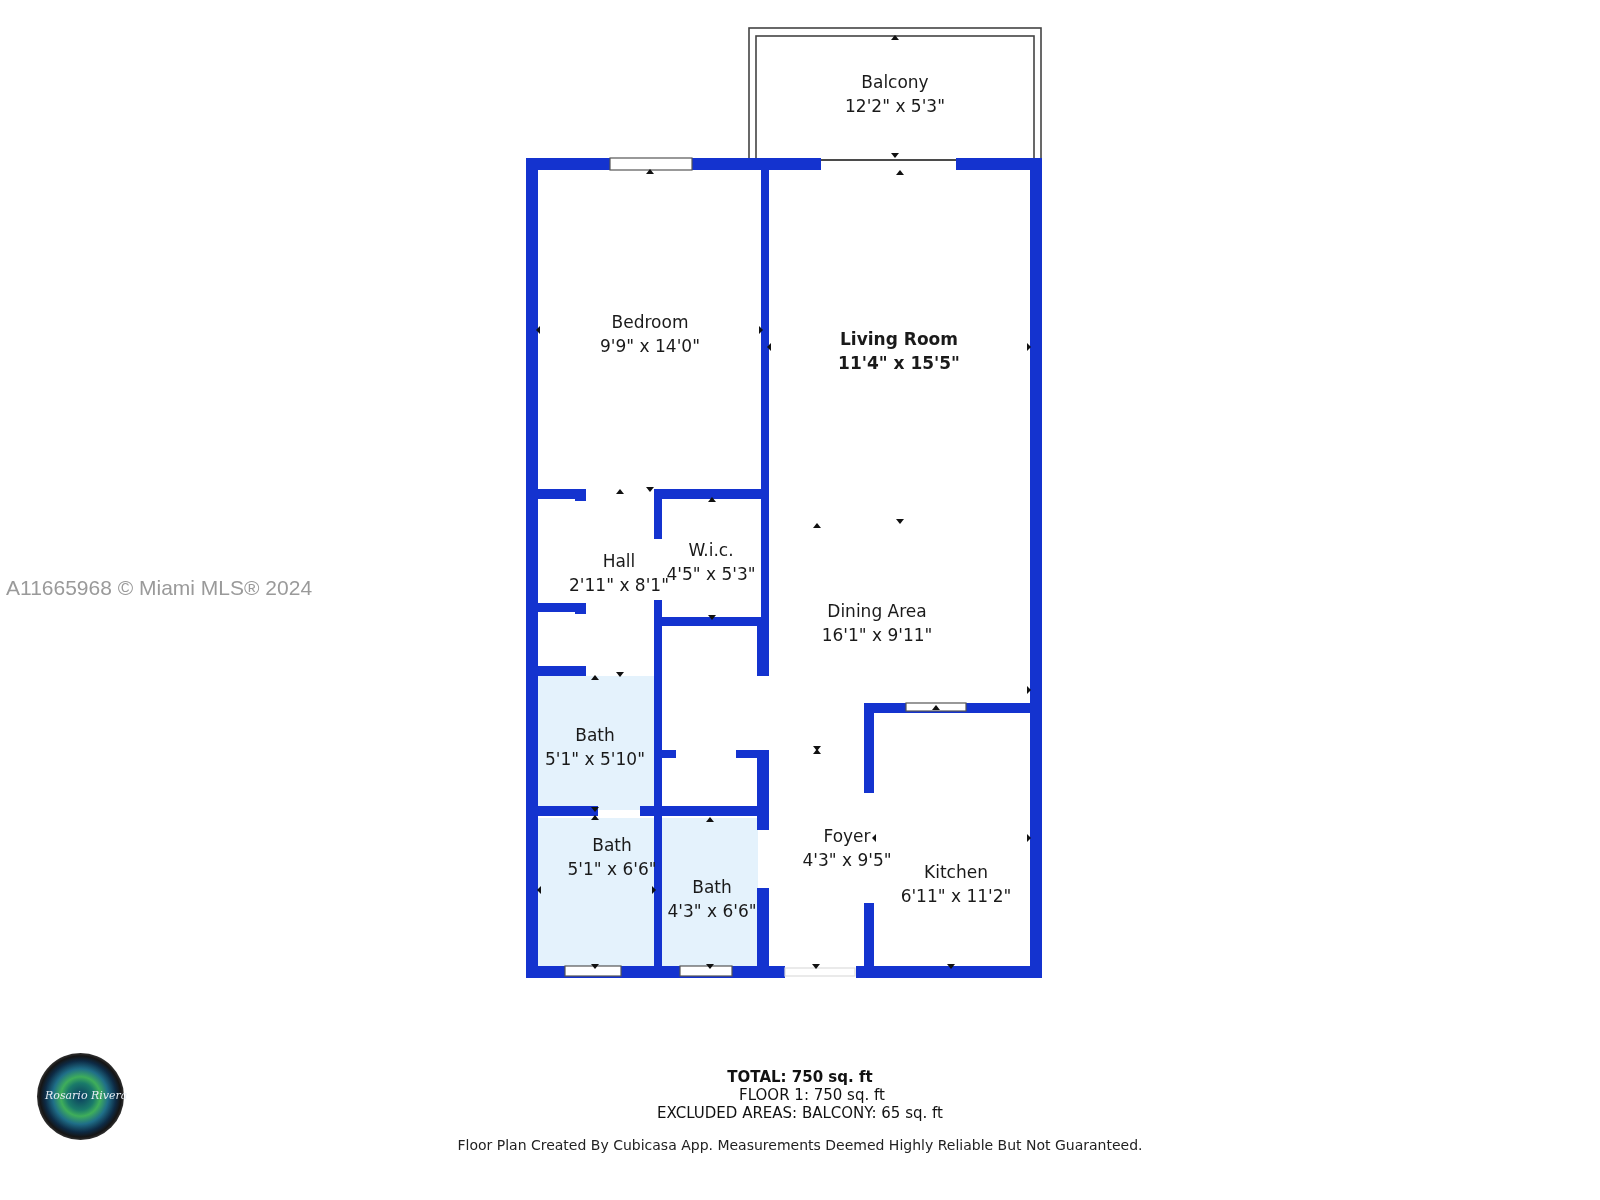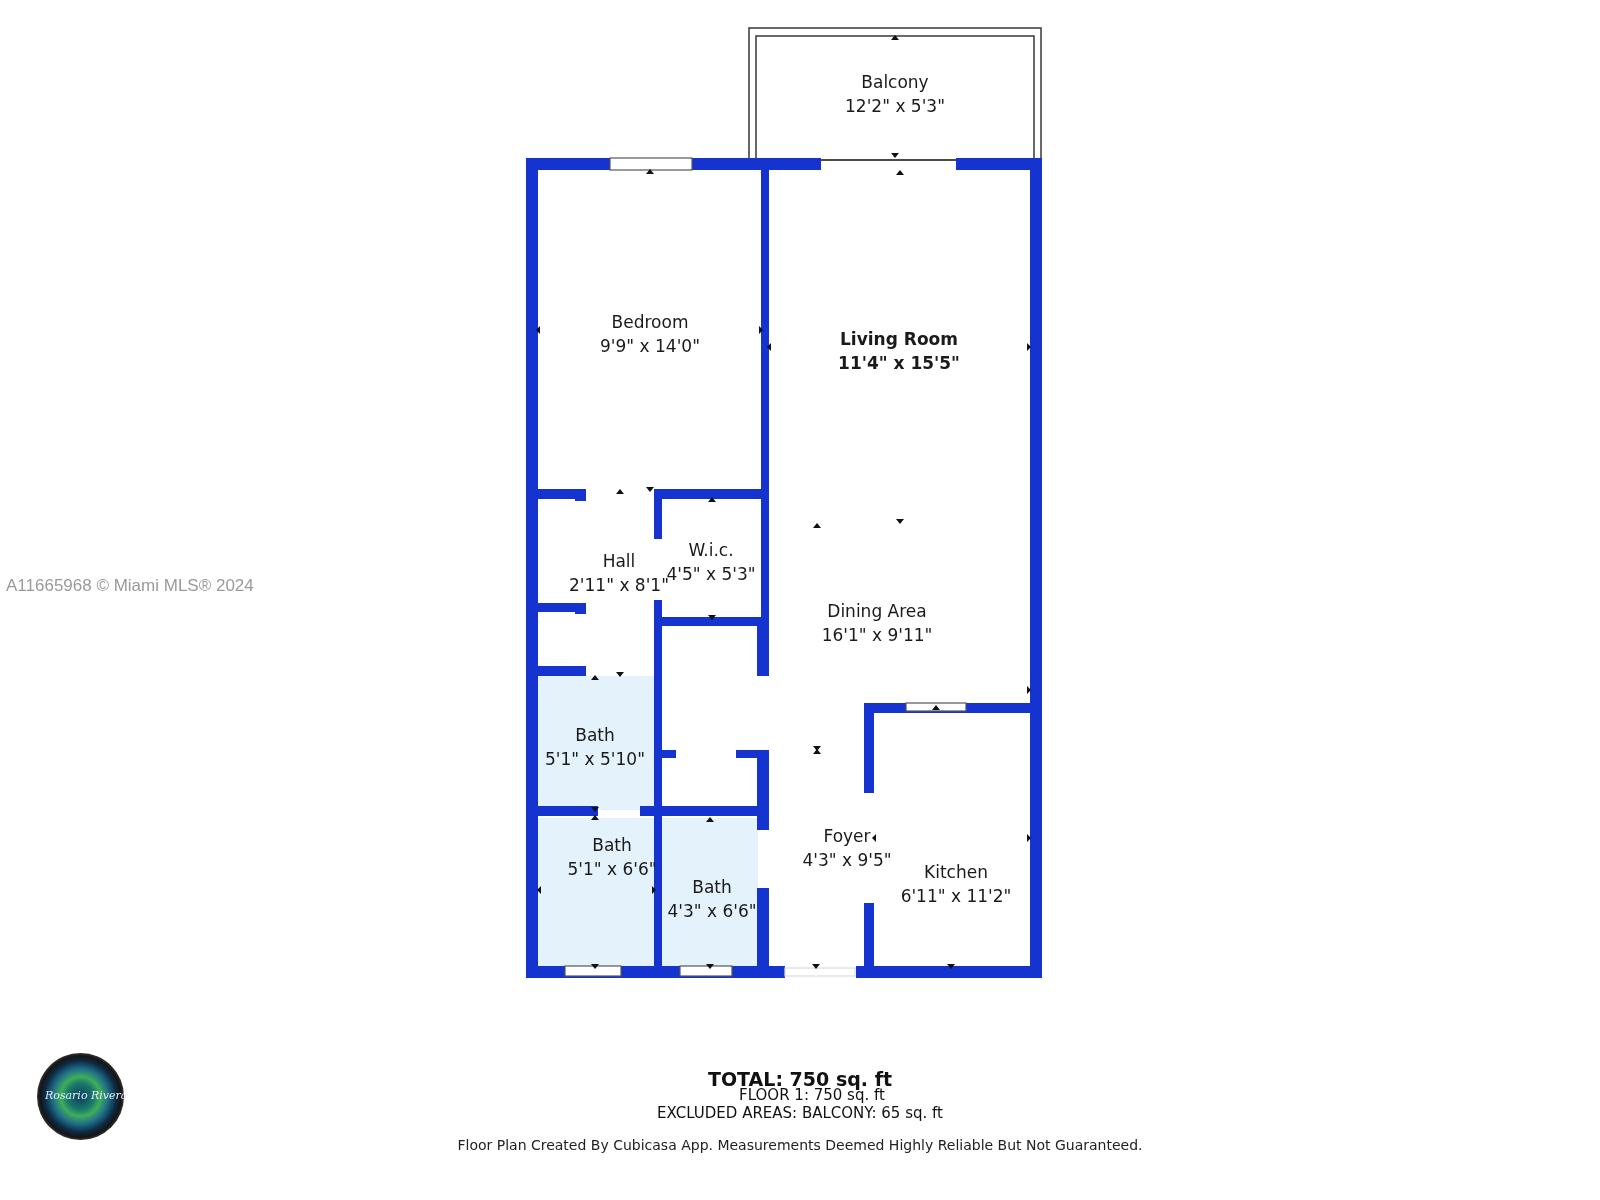--- a/index.html
+++ b/index.html
@@ -4,23 +4,23 @@
   <style>
     html, body { margin: 0; padding: 0; background: #ffffff; }
     body { width: 1600px; height: 1200px; position: relative; overflow: hidden; font-family: "DejaVu Sans", sans-serif; }
     #plan { position: absolute; left: 0; top: 0; width: 1600px; height: 1200px; }
     .wall { fill: #1433cf; }
     .bath { fill: #e4f2fc; }
     .win { fill: #ffffff; stroke: #555; stroke-width: 1.2; }
     .bal { fill: none; stroke: #444; stroke-width: 1.6; }
     .arrow { fill: #111; }
     .room-label { position: absolute; transform: translateX(-50%); text-align: center; color: #1a1a1a; font-family: "DejaVu Sans", sans-serif; font-size: 17px; line-height: 24px; white-space: nowrap; }
-    .watermark { position: absolute; left: 6px; top: 576px; font-family: "Liberation Sans", sans-serif; font-size: 17px; color: #9a9a9a; white-space: nowrap; }
+    .watermark { position: absolute; left: 6px; top: 576px; font-family: "Liberation Sans", sans-serif; font-size: 21px; color: #9a9a9a; white-space: nowrap; }
     .summary { position: absolute; left: 0; width: 1600px; text-align: center; color: #111; font-family: "DejaVu Sans", sans-serif; }
-    .summary .total { position: absolute; top: 1068px; width: 100%; font-weight: bold; font-size: 19px; }
+    .summary .total { position: absolute; top: 1068px; width: 100%; font-weight: bold; font-size: 15px; }
     .summary .floor { position: absolute; top: 1086px; width: 100%; font-size: 15px; margin-left: 12px; }
     .summary .excluded { position: absolute; top: 1104px; width: 100%; font-size: 15px; }
     .disclaimer { position: absolute; top: 1137px; left: 0; width: 1600px; text-align: center; font-family: "DejaVu Sans", sans-serif; font-size: 14px; color: #222; }
     .logo { position: absolute; left: 37px; top: 1053px; width: 87px; height: 87px; border-radius: 50%;
       background: radial-gradient(circle at 50% 50%, #0b3b5e 0%, #1a7a6a 22%, #3fae5a 32%, #1f6e88 45%, #0d2a44 58%, #151515 66%, #3a3a3a 72%, #0a0a0a 80%); }
     .logo span { position: absolute; left: 8px; top: 36px; font-family: "DejaVu Serif", serif; font-style: italic; font-size: 11px; color: #e8eef5; white-space: nowrap; }
   </style>
 </head>
 <body>
 

